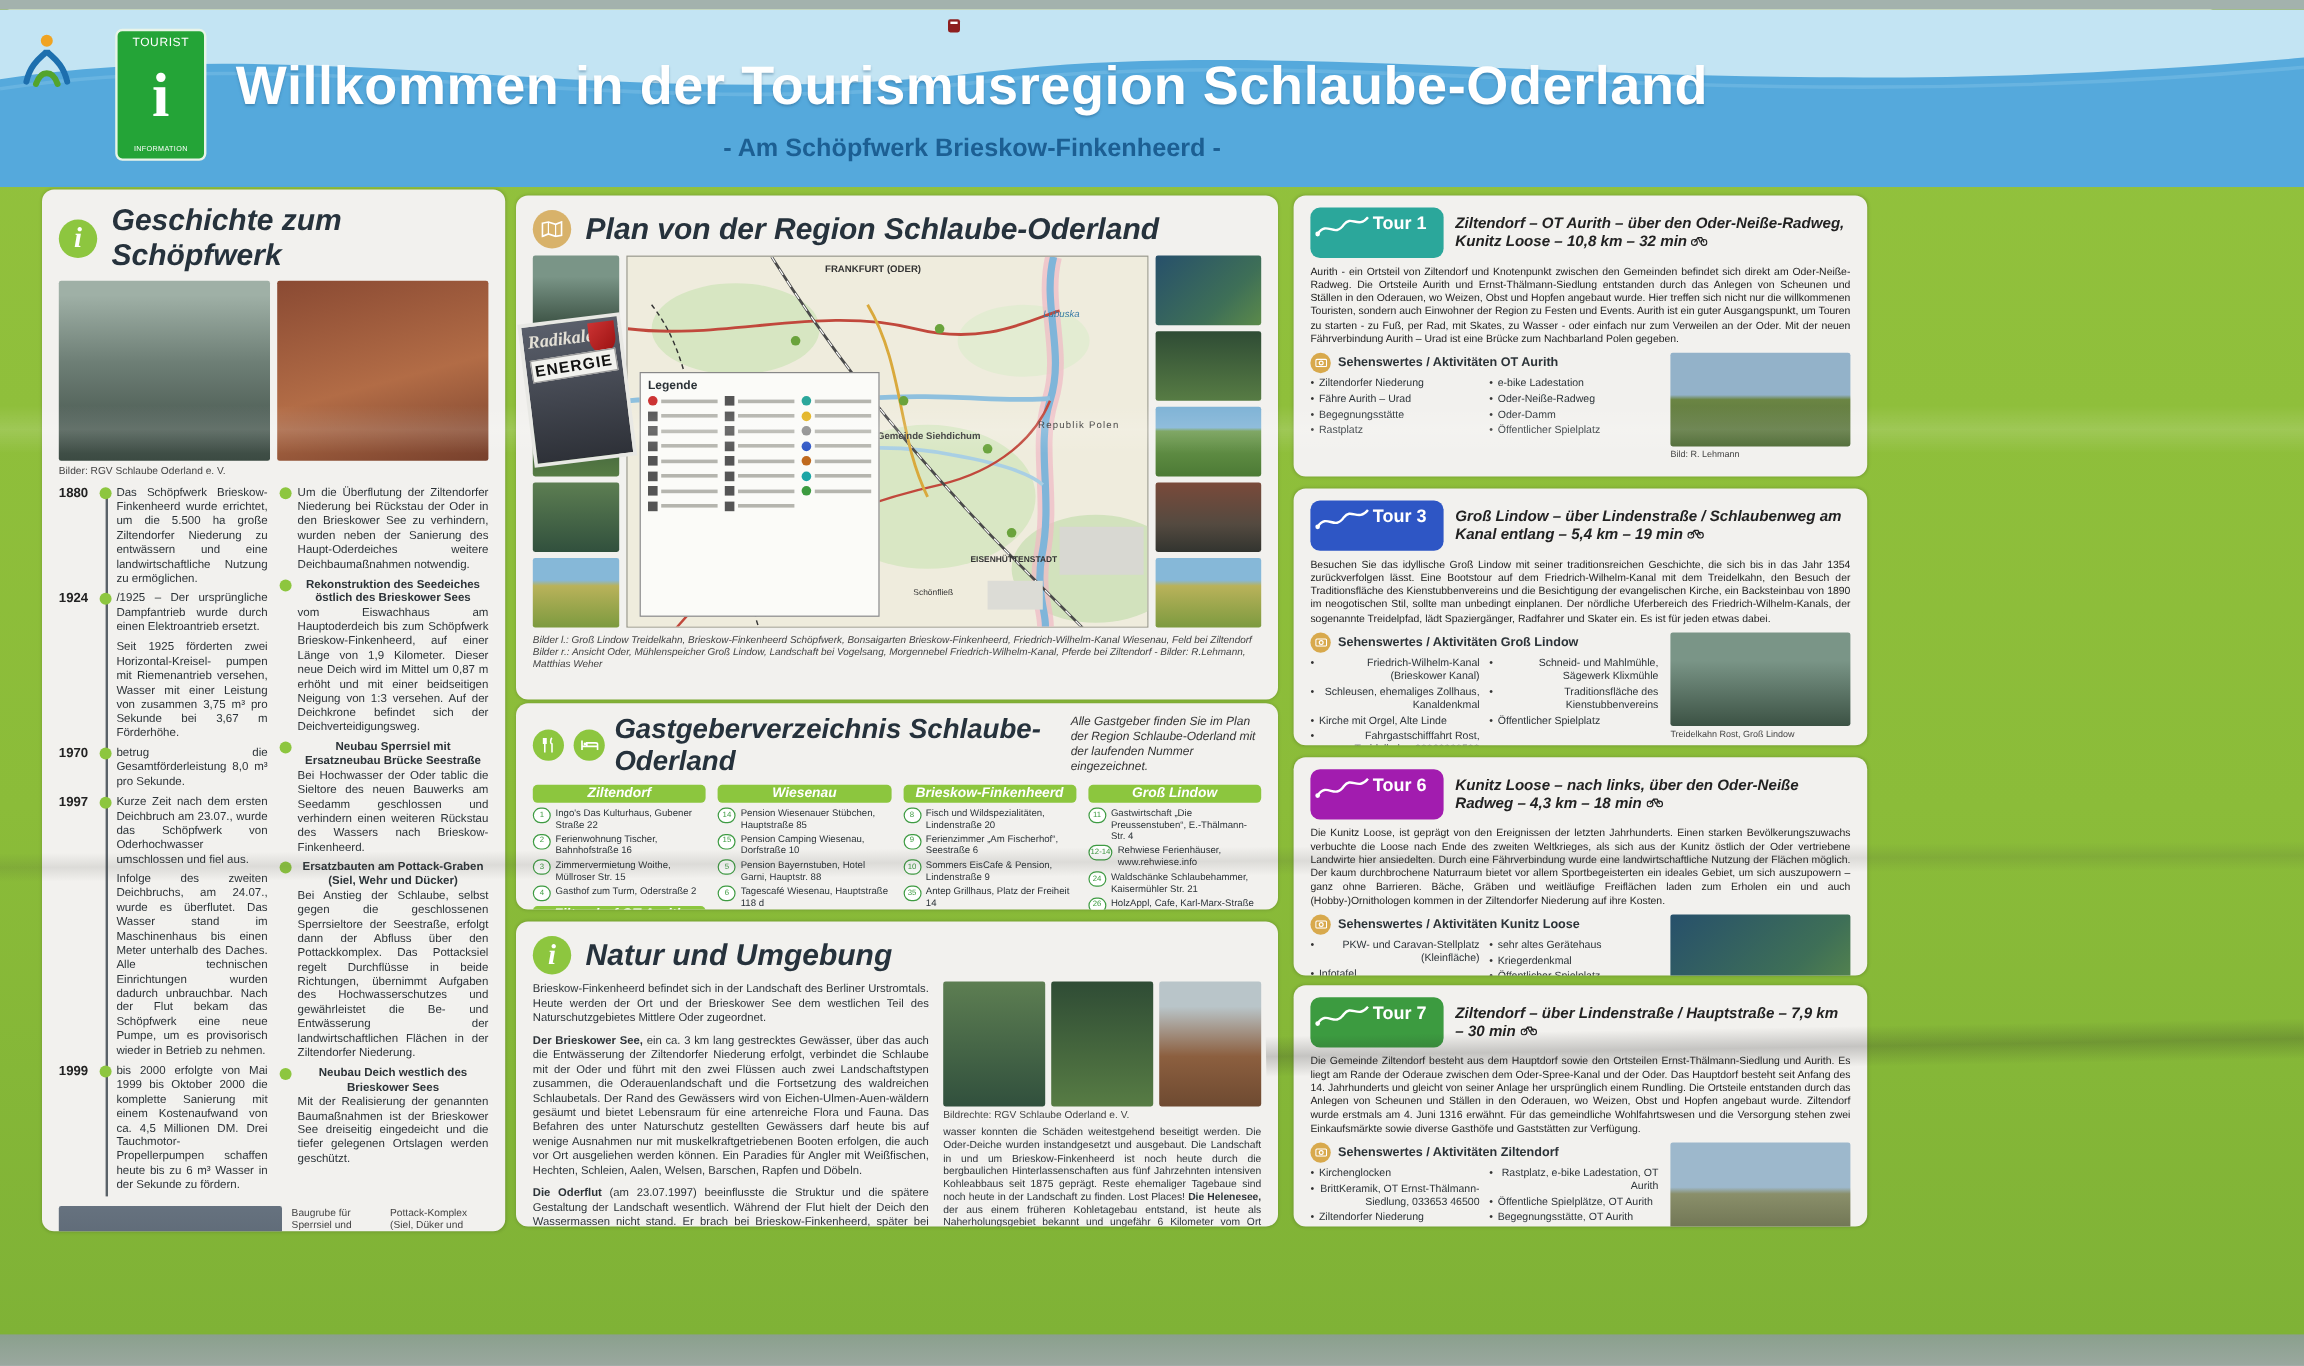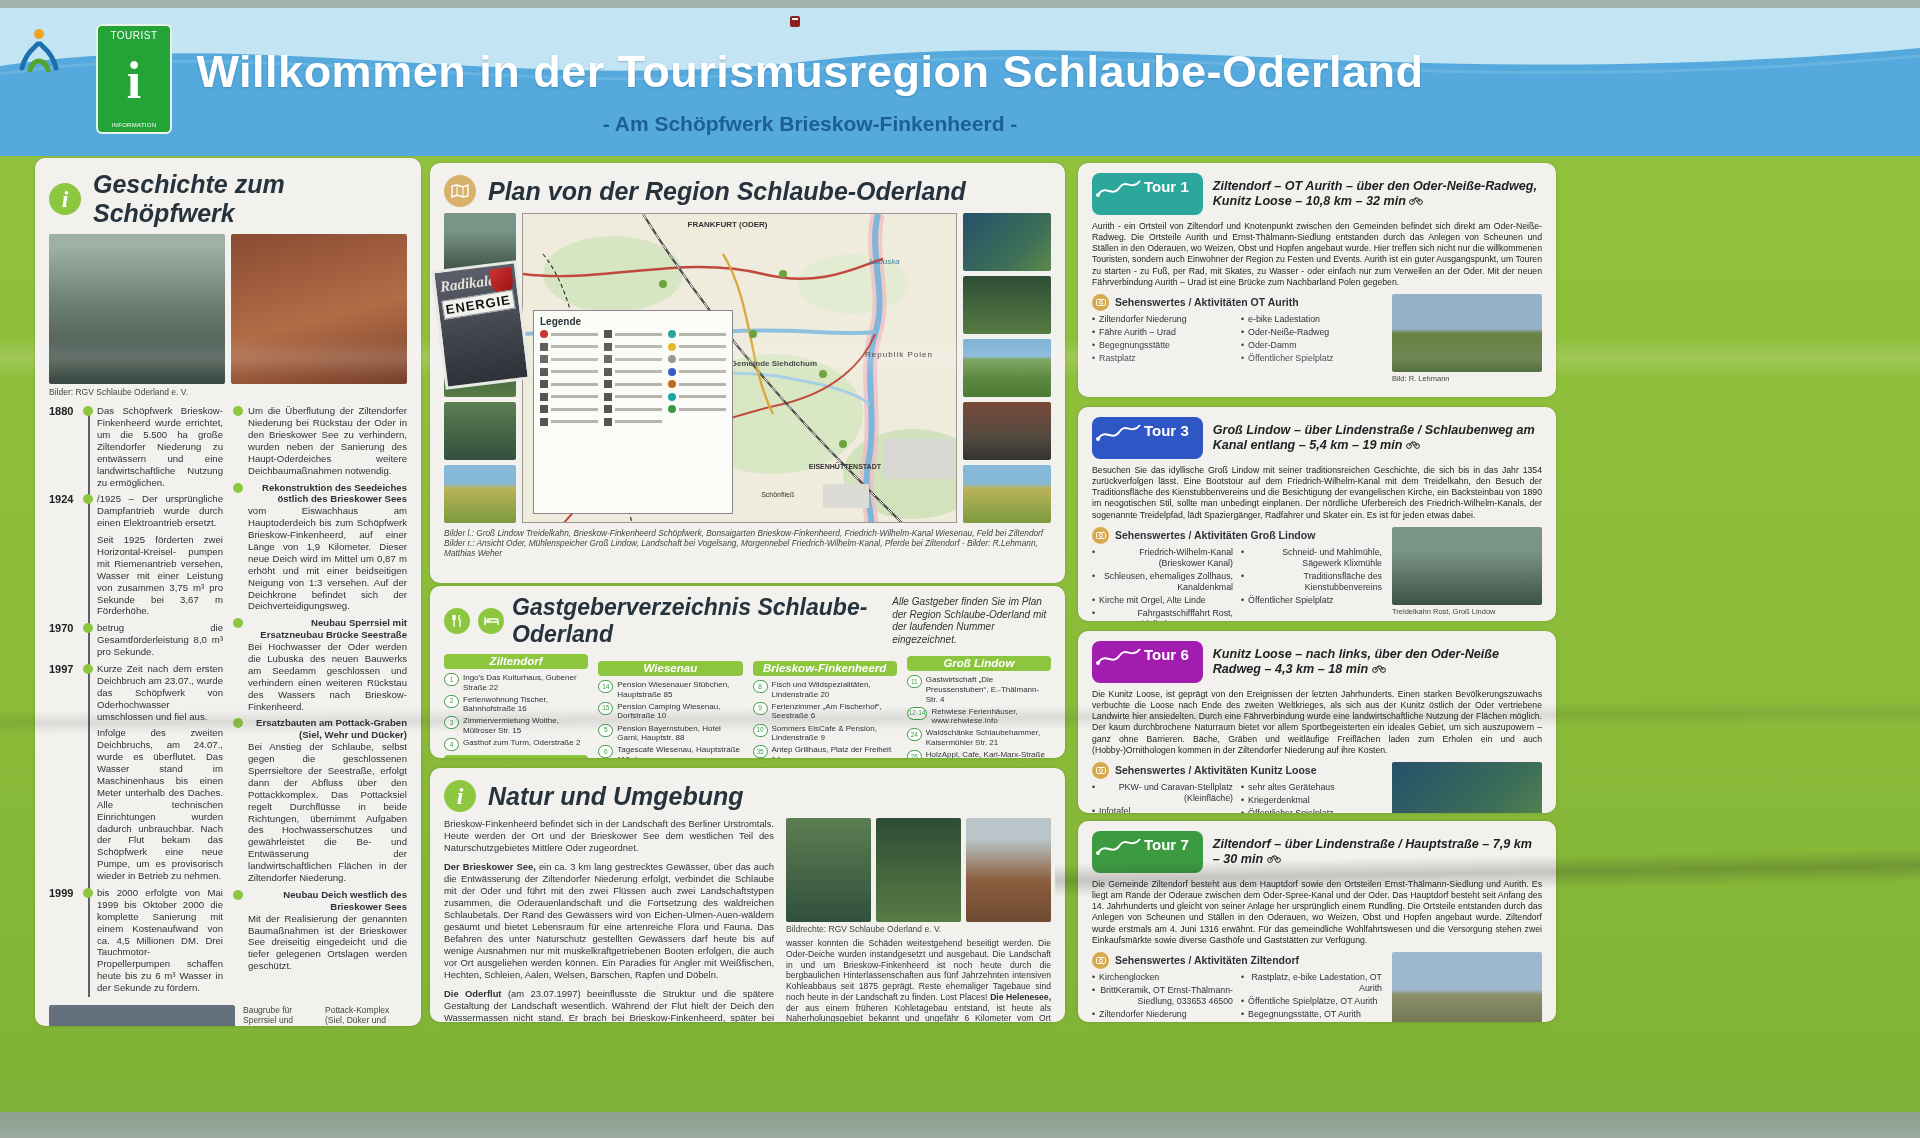--- a/index.html
+++ b/index.html
@@ -46,21 +46,21 @@
   .h-col{width:50%;}
   .timeline{position:relative;}
   .timeline:before{content:"";position:absolute;left:39px;top:4px;bottom:2px;width:1.5px;background:#5a6268;}
   .li-timeline{display:flex;margin-bottom:5px;position:relative;}
   .tl-year{width:32px;flex:none;font-weight:bold;font-size:11px;color:#222;}
   .tl-dot{width:10px;height:10px;border-radius:50%;background:#8dc63f;flex:none;margin:1px 4px 0 2px;position:relative;z-index:1;}
   .tl-text{font-size:9.6px;line-height:1.24;text-align:justify;}
   .li-measure{display:flex;gap:5px;margin-bottom:5px;}
   .m-dot{width:10px;height:10px;border-radius:50%;background:#8dc63f;flex:none;margin-top:1px;}
   .m-body{font-size:9.6px;line-height:1.24;text-align:justify;}
-  .m-body b{display:block;text-align:right;}
+  .m-body b{display:block;text-align:center;}
   .h-bottom{display:flex;gap:8px;margin-top:6px;}
   .h-big{width:186px;}
   .h-big .ph{width:186px;height:186px;}
   .h-grid{flex:1;display:flex;flex-wrap:wrap;gap:6px;}
   .h-cell{width:76px;}
   
   #mappanel{left:430px;top:155px;width:635px;height:420px;}
   .map-body{display:flex;gap:6px;height:310px;margin-top:4px;position:relative;}
   .strip{display:flex;flex-direction:column;gap:5px;}
   .strip-l{width:72px;}
@@ -80,21 +80,21 @@
   .stk1{font-family:"Liberation Serif",serif;font-style:italic;font-weight:bold;color:#e4e0d6;font-size:15px;}
   .stk2{margin-top:4px;font-weight:bold;font-size:13px;letter-spacing:1px;color:#111;background:#f2f2ee;display:inline-block;padding:1px 2px;transform:rotate(-2deg);border:1px solid #999;}
   .stk-shield{position:absolute;right:3px;top:3px;width:22px;height:26px;background:linear-gradient(135deg,#c33,#911);border-radius:0 0 50% 50%;}
   .map-caps{margin-top:6px;}
   .map-caps .cap{font-size:8.3px;font-style:italic;}
   
   #gast{left:430px;top:578px;width:635px;height:172px;padding:8px 14px;}
   .gg-head{display:flex;align-items:center;gap:8px;}
   .gg-title{font-size:23px;font-weight:bold;font-style:italic;color:#26323c;}
   .gg-note{font-size:10px;font-style:italic;color:#333;margin-left:10px;width:200px;line-height:1.25;}
-  .gg-cols{display:flex;gap:10px;margin-top:6px;align-items:center;}
+  .gg-cols{display:flex;gap:10px;margin-top:6px;}
   .gg-col{flex:1;min-width:0;}
   .pill{background:#8cc63e;color:#fff;font-style:italic;font-weight:bold;text-align:center;border-radius:4px;padding:1px 0 2px;font-size:11.5px;margin-bottom:4px;}
   .li-num{display:flex;gap:4px;font-size:8px;line-height:1.2;margin:2.5px 0;align-items:flex-start;}
   .ncirc{min-width:11px;height:11px;border:1px solid #3e9b42;color:#3e9b42;border-radius:7px;font-size:6.5px;display:flex;align-items:center;justify-content:center;flex:none;padding:0 1px;background:#fff;}
   
   #natur{left:430px;top:760px;width:635px;height:254px;}
   .n-body{display:flex;gap:12px;margin-top:2px;}
   .n-left{width:330px;font-size:9.4px;line-height:1.28;text-align:justify;}
   .n-left p{margin:0 0 7px;}
   .n-right{flex:1;}
@@ -223,21 +223,21 @@
           <div class="li-measure">
             <span class="m-dot"></span>
             <div class="m-body"><span>Um die Überflutung der Ziltendorfer Niederung bei Rückstau der Oder in den Brieskower See zu verhindern, wurden neben der Sanierung des Haupt-Oderdeiches weitere Deichbaumaßnahmen notwendig.</span></div>
           </div>
           <div class="li-measure">
             <span class="m-dot"></span>
             <div class="m-body"><b>Rekonstruktion des Seedeiches östlich des Brieskower Sees</b><span>vom Eiswachhaus am Hauptoderdeich bis zum Schöpfwerk Brieskow-Finkenheerd, auf einer Länge von 1,9 Kilometer. Dieser neue Deich wird im Mittel um 0,87 m erhöht und mit einer beidseitigen Neigung von 1:3 versehen. Auf der Deichkrone befindet sich der Deichverteidigungsweg.</span></div>
           </div>
           <div class="li-measure">
             <span class="m-dot"></span>
-            <div class="m-body"><b>Neubau Sperrsiel mit Ersatzneubau Brücke Seestraße</b><span>Bei Hochwasser der Oder werden die Lubuska des neuen Bauwerks am Seedamm geschlossen und verhindern einen weiteren Rückstau des Wassers nach Brieskow-Finkenheerd.</span></div>
+            <div class="m-body"><b>Neubau Sperrsiel mit Ersatzneubau Brücke Seestraße</b><span>Bei Hochwasser der Oder tablic die Sieltore des neuen Bauwerks am Seedamm geschlossen und verhindern einen weiteren Rückstau des Wassers nach Brieskow-Finkenheerd.</span></div>
           </div>
           <div class="li-measure">
             <span class="m-dot"></span>
             <div class="m-body"><b>Ersatzbauten am Pottack-Graben (Siel, Wehr und Dücker)</b><span>Bei Anstieg der Schlaube, selbst gegen die geschlossenen Sperrsieltore der Seestraße, erfolgt dann der Abfluss über den Pottackkomplex. Das Pottacksiel regelt Durchflüsse in beide Richtungen, übernimmt Aufgaben des Hochwasserschutzes und gewährleistet die Be- und Entwässerung der landwirtschaftlichen Flächen in der Ziltendorfer Niederung.</span></div>
           </div>
           <div class="li-measure">
             <span class="m-dot"></span>
             <div class="m-body"><b>Neubau Deich westlich des Brieskower Sees</b><span>Mit der Realisierung der genannten Baumaßnahmen ist der Brieskower See dreiseitig eingedeicht und die tiefer gelegenen Ortslagen werden geschützt.</span></div>
           </div>
         </div>

